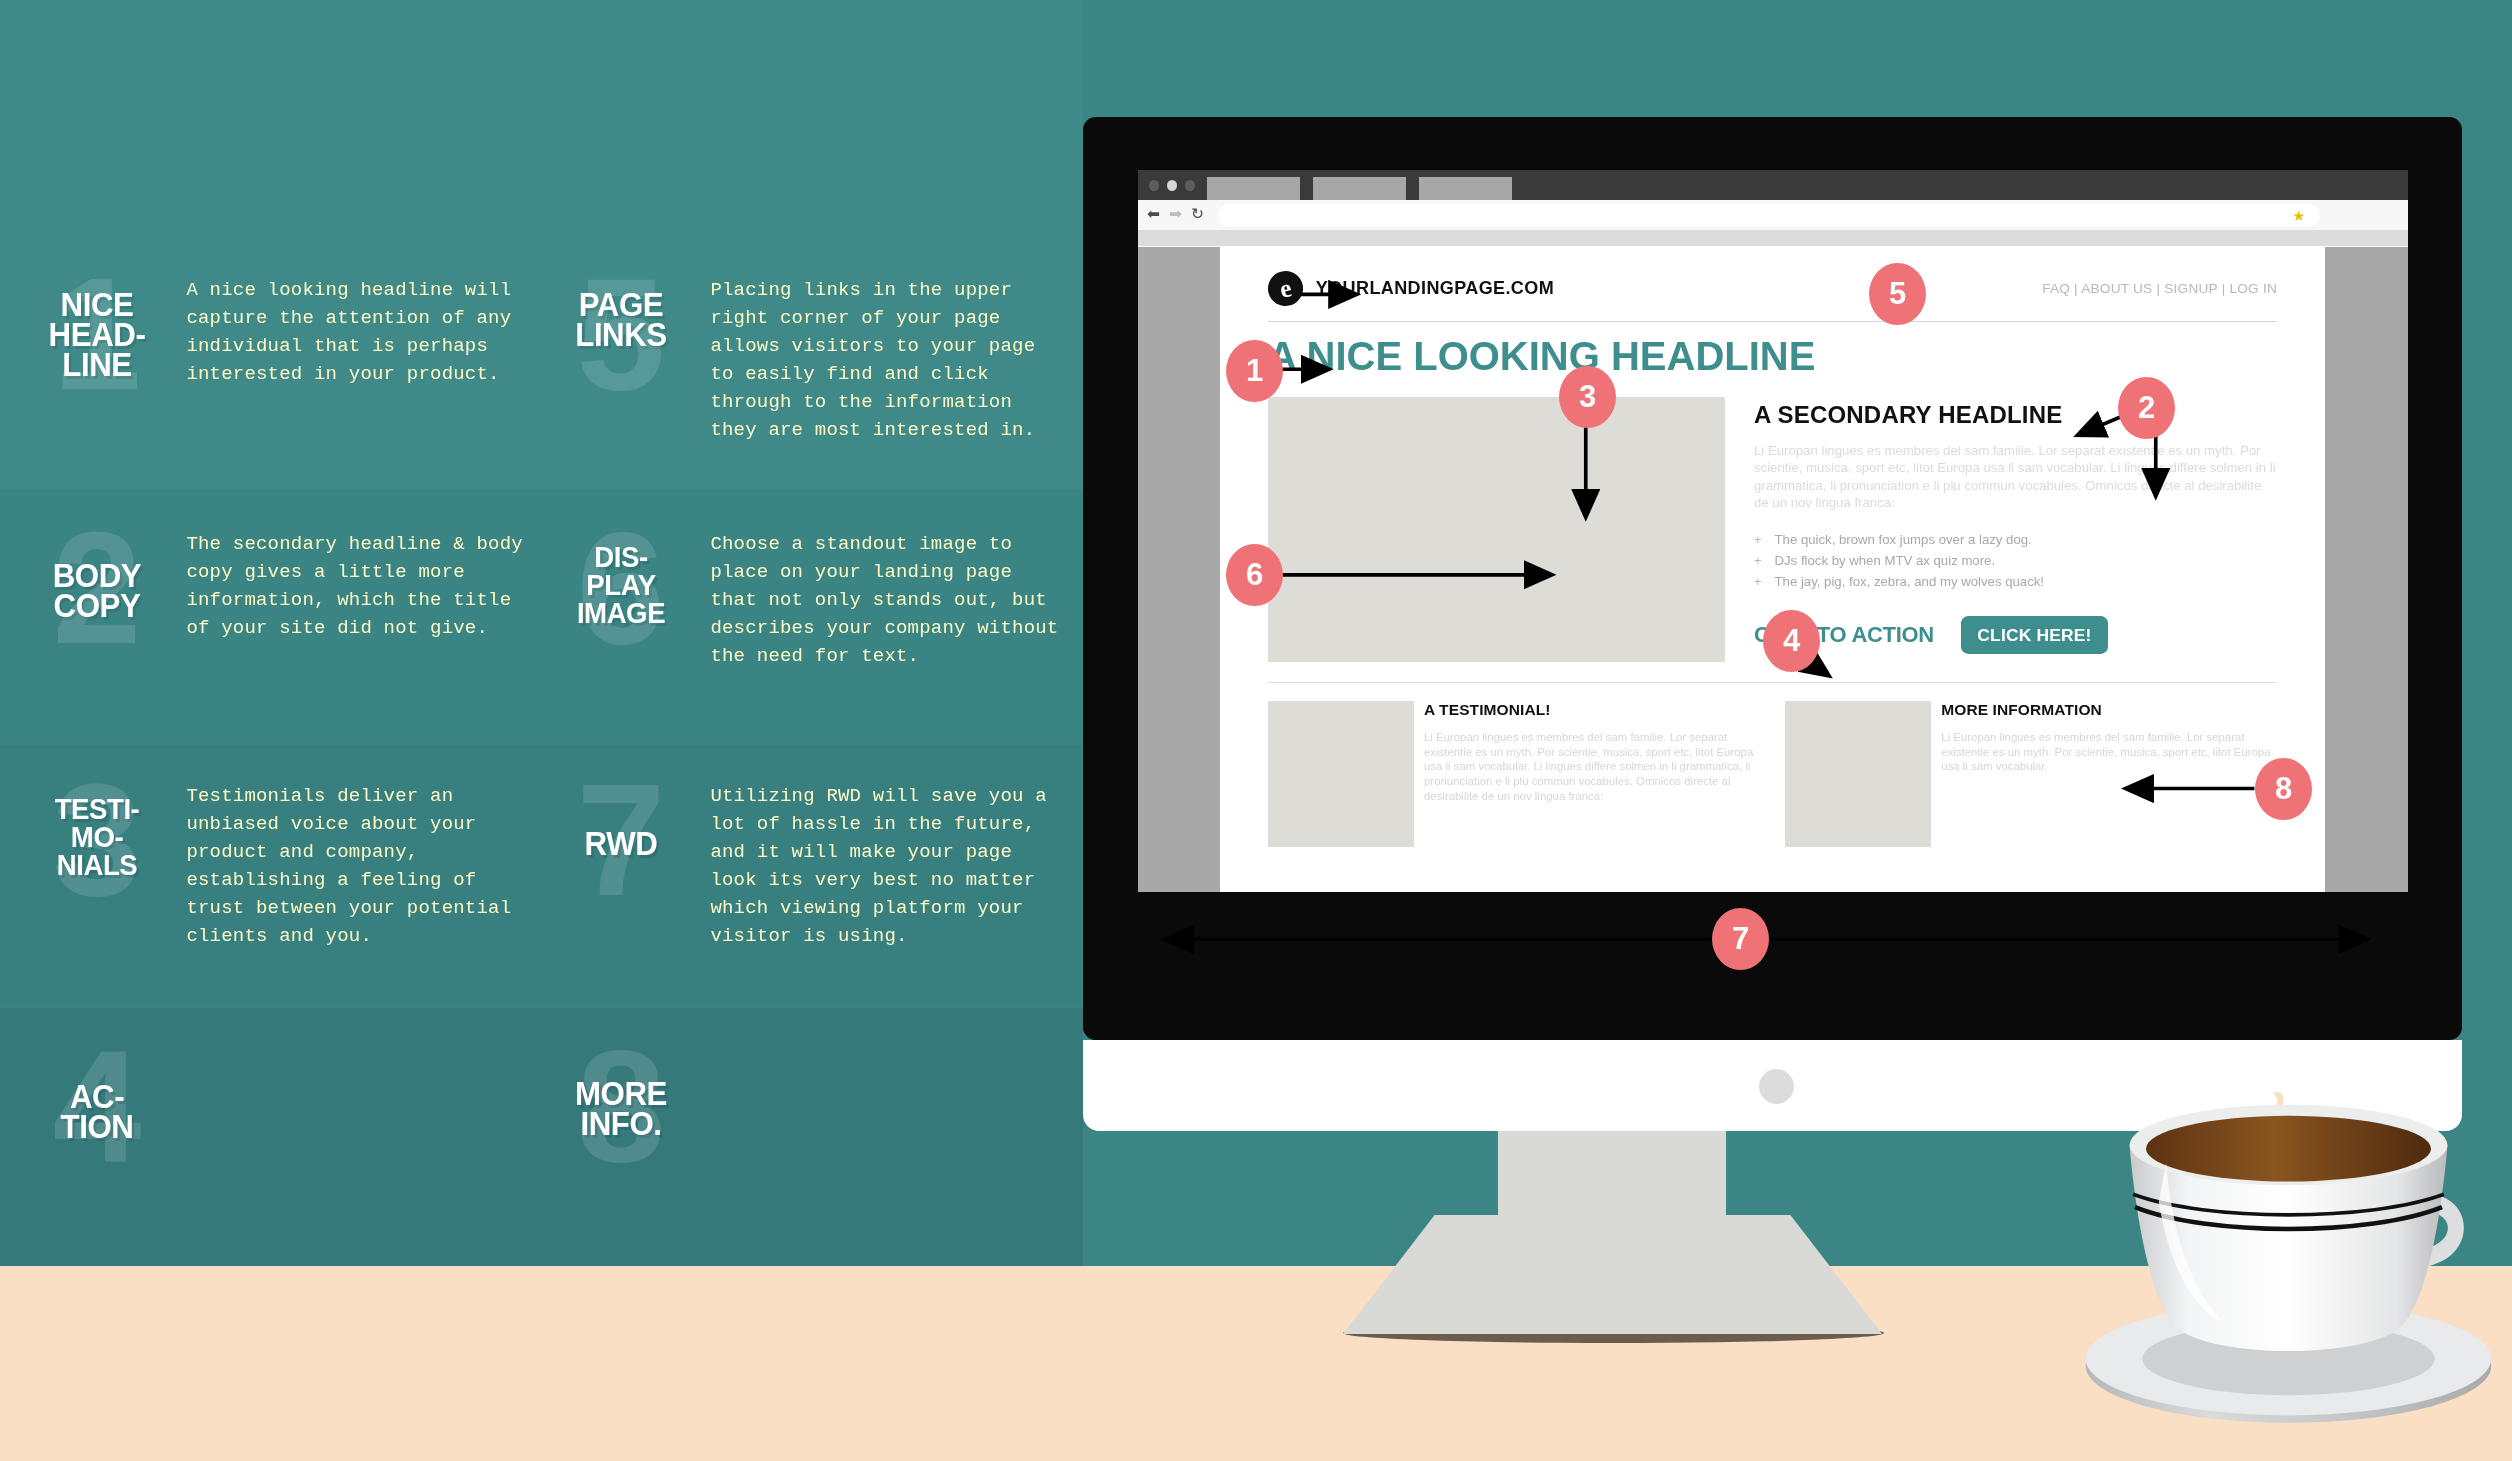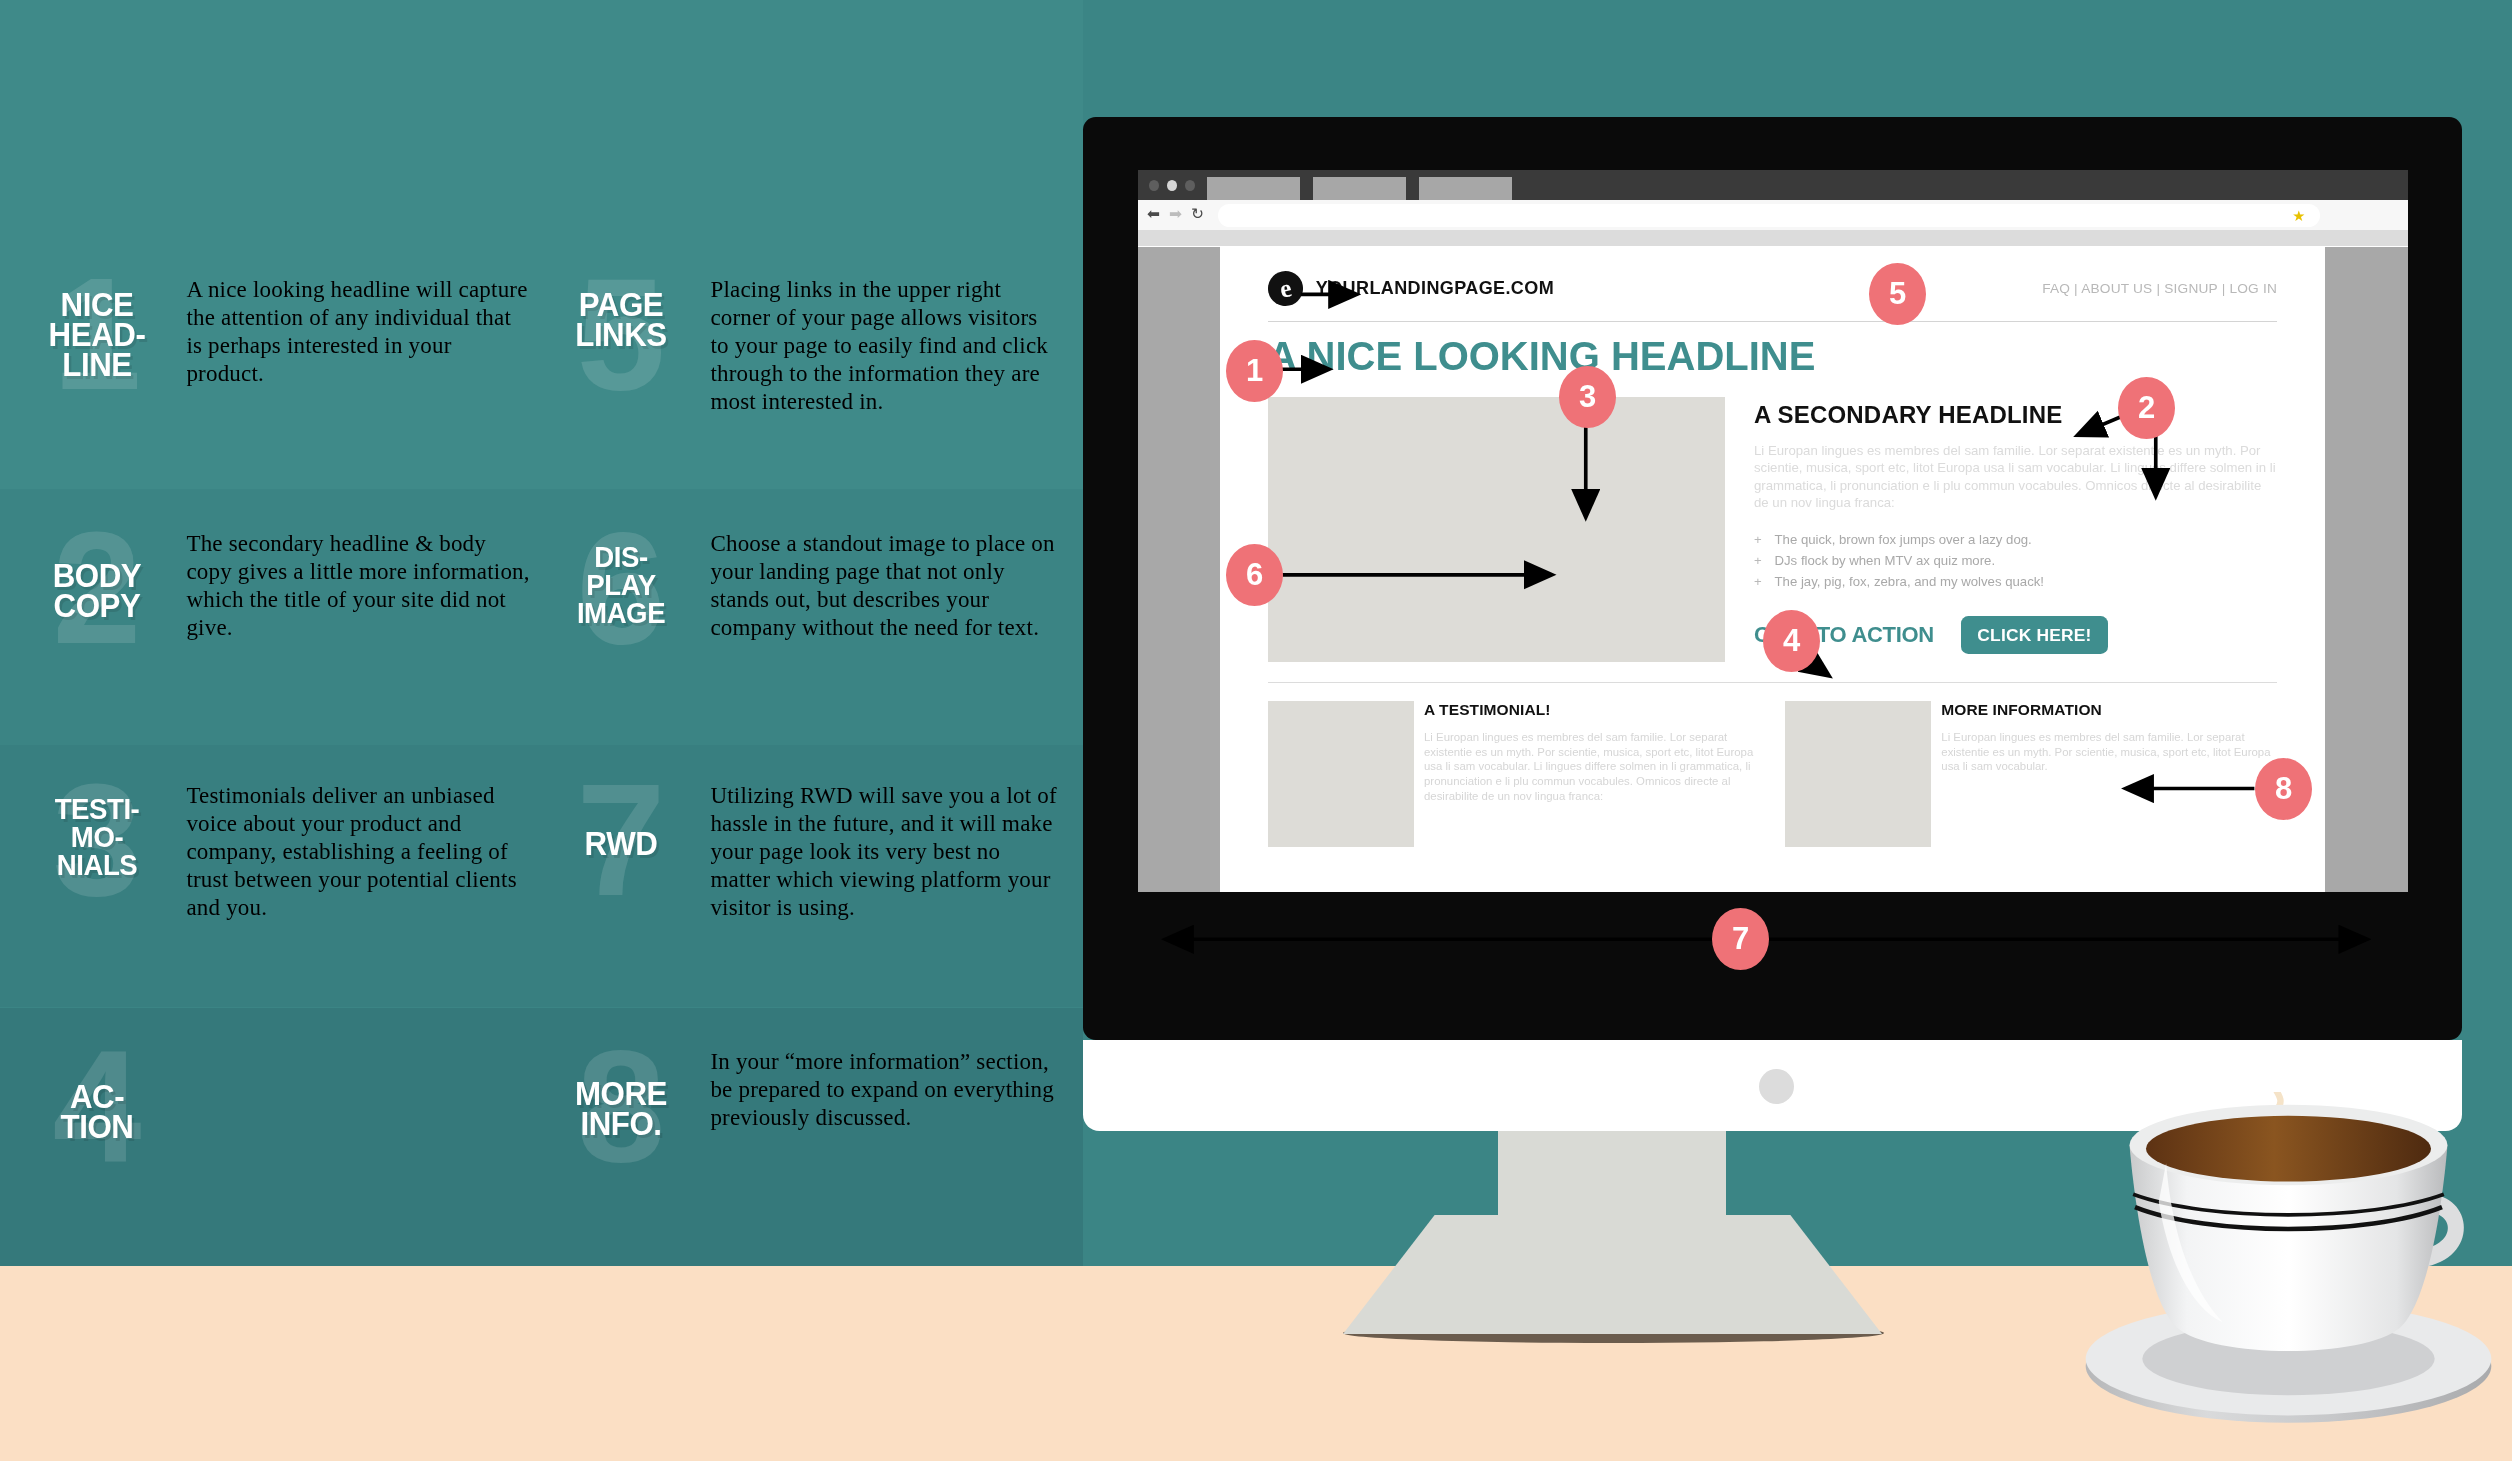--- a/index.html
+++ b/index.html
@@ -44,23 +44,23 @@
   }
   .cell .keyword{
     position:relative;z-index:2;color:#ffffff;
     font-size:34px;line-height:30px;font-weight:bold;
     font-family:"Liberation Sans Narrow","Liberation Sans",sans-serif;
     text-align:center;letter-spacing:-0.5px;
     text-shadow:2.7px 2.7px 0 rgba(0,0,0,0.10);
     padding-top:20px;transform:scaleX(0.92);
   }
   .cell .desc{
-    flex:1;color:#000000;font-size:23px;line-height:28px;
+    flex:1;color:#fef9c3;font-size:19px;line-height:28px;
     padding-left:16.4px;padding-top:7.3px;letter-spacing:0.2px;
-    font-family:Liberation Serif, serif;
+    font-family:Liberation Mono, monospace;
   }
 
   
   .right-bg{position:absolute;left:1083px;top:0;width:1430px;height:1270px;background:#3b8585;}
   .desk{position:absolute;left:0;top:1266px;width:2512px;height:195px;background:#fbdfc4;}
 
   
   .monitor{position:absolute;left:1083px;top:117px;width:1379px;height:923px;
            background:#0a0a0a;border-radius:12.8px;}
   .screen{position:absolute;left:55px;top:53px;width:1270px;height:722px;background:#ffffff;overflow:hidden;}
@@ -239,21 +239,20 @@
   </div>
 
   <div class="cell" style="left:548px;top:1041px;width:512px;">
     <div class="keywrap">
       <div class="bignum">8</div>
       <div class="keyword" style="padding-top:37px">
         <span>MORE</span><br>
         <span>INFO.</span>
       </div>
     </div>
-    <div class="desc">In your “more information” section, be prepared to expand on everything previously discussed.</div>
   </div>
 
   <div class="mon-shadow"></div>
   <div class="mon-base"></div>
   <div class="mon-neck"></div>
   <div class="mon-chin"></div>
   <div class="mon-dot"></div>
 
   <div class="monitor">
     <div class="screen">

